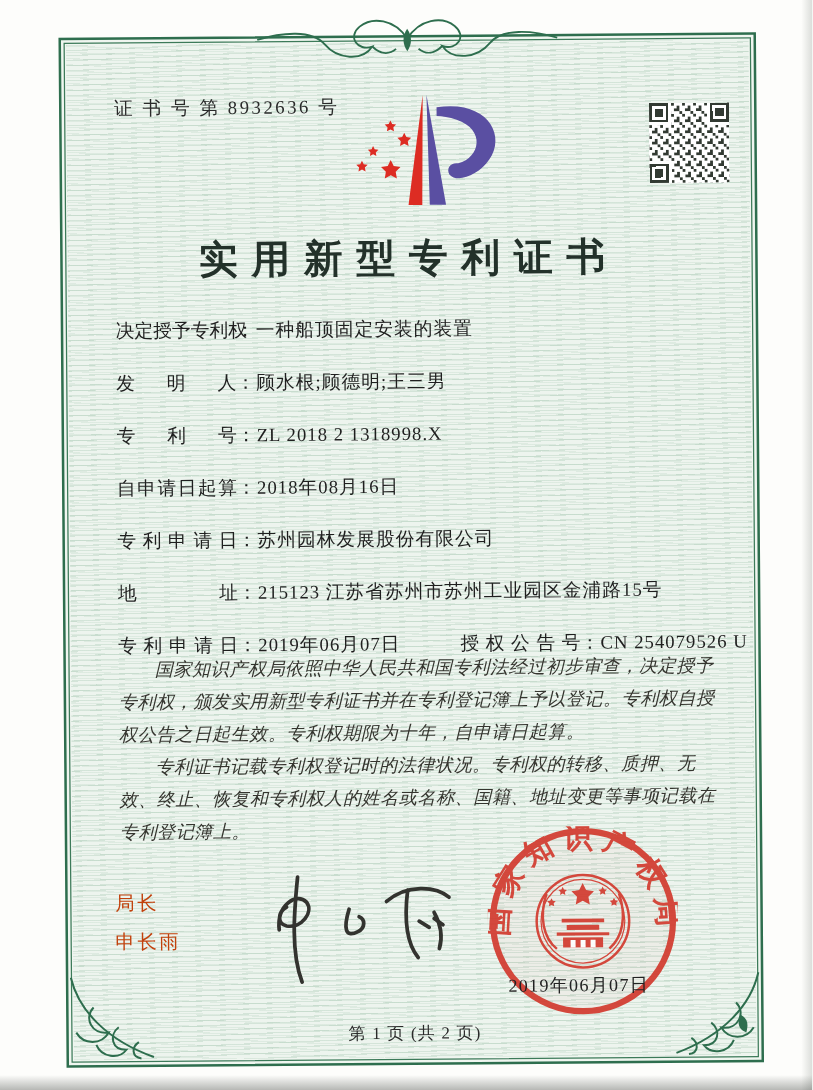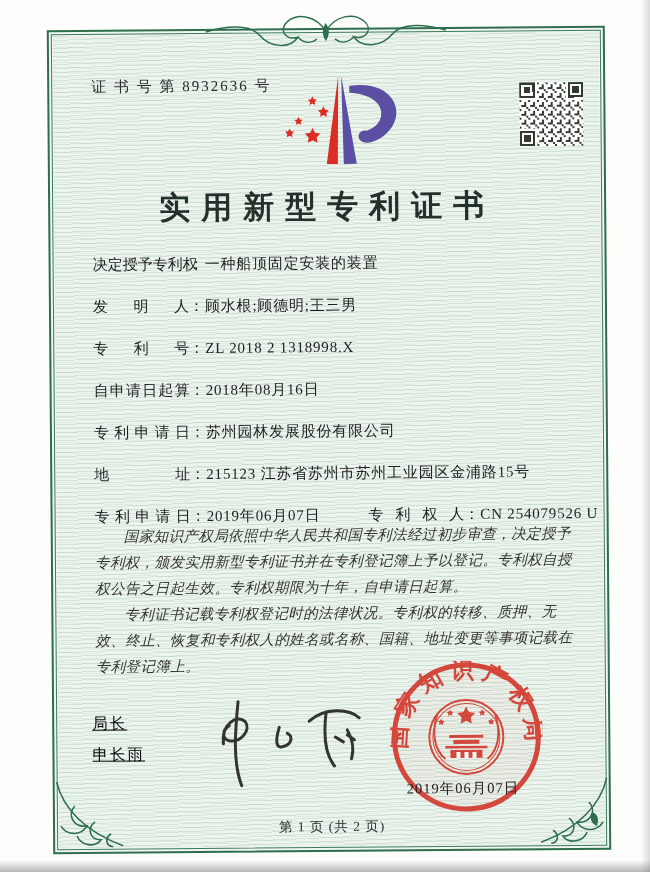--- a/index.html
+++ b/index.html
@@ -35,21 +35,21 @@
   .f-row { height:42px; white-space:nowrap; }
   .f-lbl { display:inline-block; width:96px; text-align:justify; text-align-last:justify; vertical-align:top; }
   .f-colon { display:inline-block; width:16px; }
   .f-val { letter-spacing:.8px; }
   .f-val-inline { display:inline-block; width:158px; letter-spacing:.8px; }
 
   .paras { position:absolute; left:42px; top:492px; width:478px; font-size:14.5px;
       line-height:26px; color:#35352f; font-style:italic; }
   .paras p { text-indent:2em; letter-spacing:.4px; }
 
-  .signatory { position:absolute; left:38px; top:676px; font-size:15.5px; color:#000000; line-height:31px; letter-spacing:2px;text-decoration:underline; }
+  .signatory { position:absolute; left:38px; top:676px; font-size:15.5px; color:#c2410c; line-height:31px; letter-spacing:2px; }
   .signature { position:absolute; left:135px; top:655px; }
 
   .seal { position:absolute; left:336px; top:632px; }
   .seal-date { position:absolute; left:352px; top:750px; font-size:14.5px; color:#222; letter-spacing:1px; }
 
   .footer { position:absolute; left:0; top:788px; width:100%; text-align:center;
       font-size:13.5px; color:#2a2a2a; letter-spacing:1px; }
 </style>
 </head>
 <body>
@@ -151,21 +151,21 @@
         <span class="f-lbl">自申请日起算</span><span class="f-colon">：</span><span class="f-val">2018年08月16日</span>
       </div>
       <div class="f-row">
         <span class="f-lbl">专利申请日</span><span class="f-colon">：</span><span class="f-val">苏州园林发展股份有限公司</span>
       </div>
       <div class="f-row">
         <span class="f-lbl">地址</span><span class="f-colon">：</span><span class="f-val">215123 江苏省苏州市苏州工业园区金浦路15号</span>
       </div>
       <div class="f-row">
         <span class="f-lbl">专利申请日</span><span class="f-colon">：</span><span class="f-val-inline">2019年06月07日</span>
-        <span class="f-lbl">专利权人</span><span class="f-colon">：</span><span class="f-val">CN 254079526 U</span>
+        <span class="f-lbl">授权公告号</span><span class="f-colon">：</span><span class="f-val">CN 254079526 U</span>
       </div>
     </div>
 
     <div class="paras">
       <p>国家知识产权局依照中华人民共和国专利法经过初步审查，决定授予专利权，颁发实用新型专利证书并在专利登记簿上予以登记。专利权自授权公告之日起生效。专利权期限为十年，自申请日起算。</p>
       <p>专利证书记载专利权登记时的法律状况。专利权的转移、质押、无效、终止、恢复和专利权人的姓名或名称、国籍、地址变更等事项记载在专利登记簿上。</p>
     </div>
 
     <div class="signatory">
       <div>局长</div>

